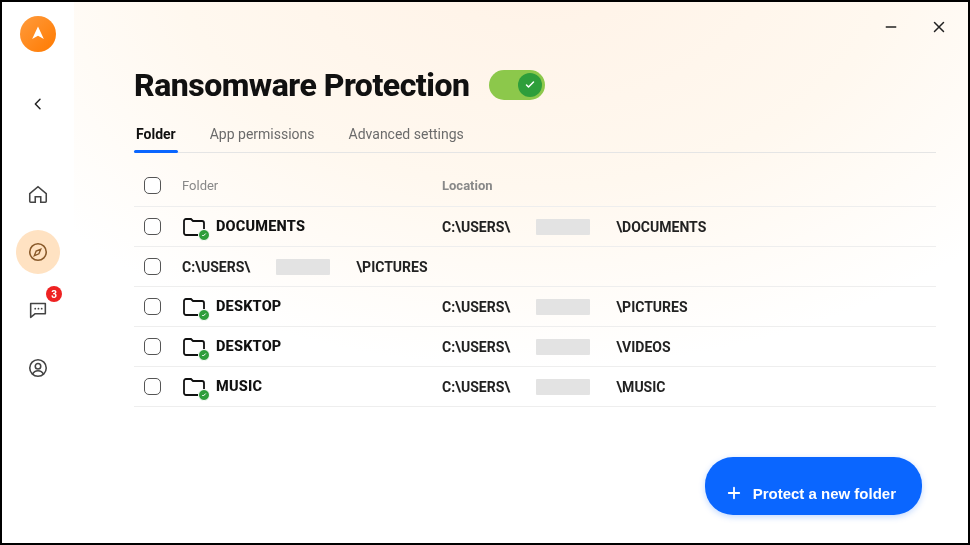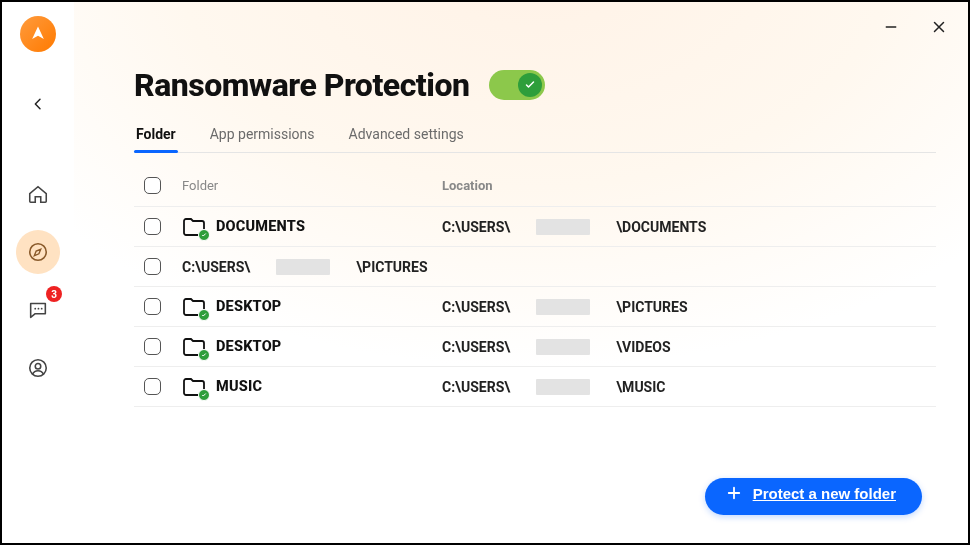--- a/index.html
+++ b/index.html
@@ -216,29 +216,28 @@
   vertical-align: middle;
 }
 .protect-btn {
   position: absolute;
   right: 46px;
   bottom: 28px;
   background: #0A66FF;
   color: #fff;
   border: none;
   border-radius: 28px;
-  padding: 6px 26px 13px 20px;
+  padding: 27px 26px 13px 20px;
   font-size: 15px;
   font-weight: 700;
   display: flex;
   align-items: center;
   gap: 10px;
   cursor: pointer;
   box-shadow: 0 2px 6px rgba(10,102,255,0.25);
-  text-decoration: underline;
 }
 .protect-btn svg { width: 18px; height: 18px; }
 </style>
 </head>
 <body>
 
 <div class="app">
   <aside class="sidebar">
     <div class="logo">
       <svg viewBox="0 0 24 24" fill="none">

